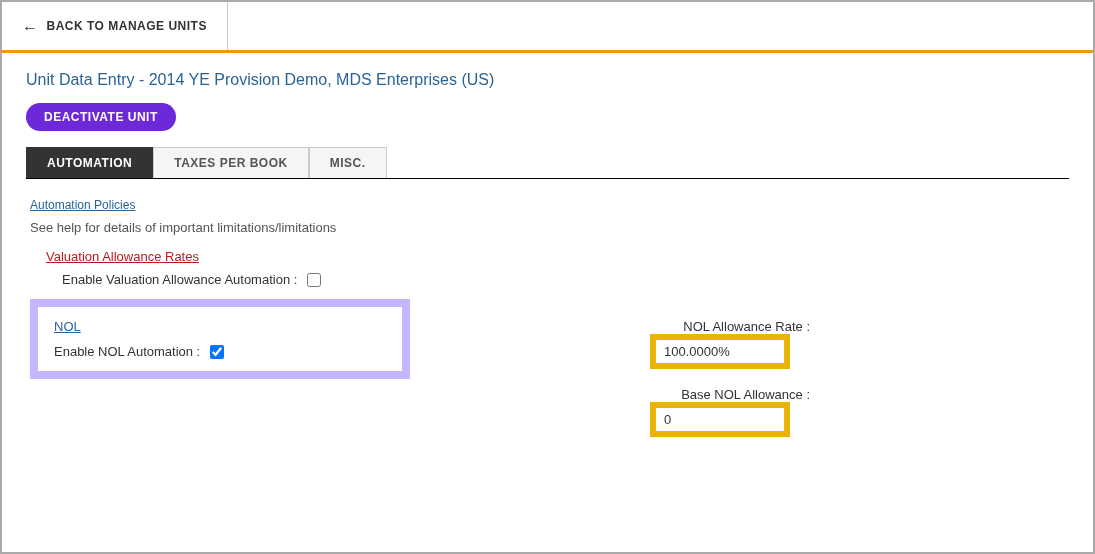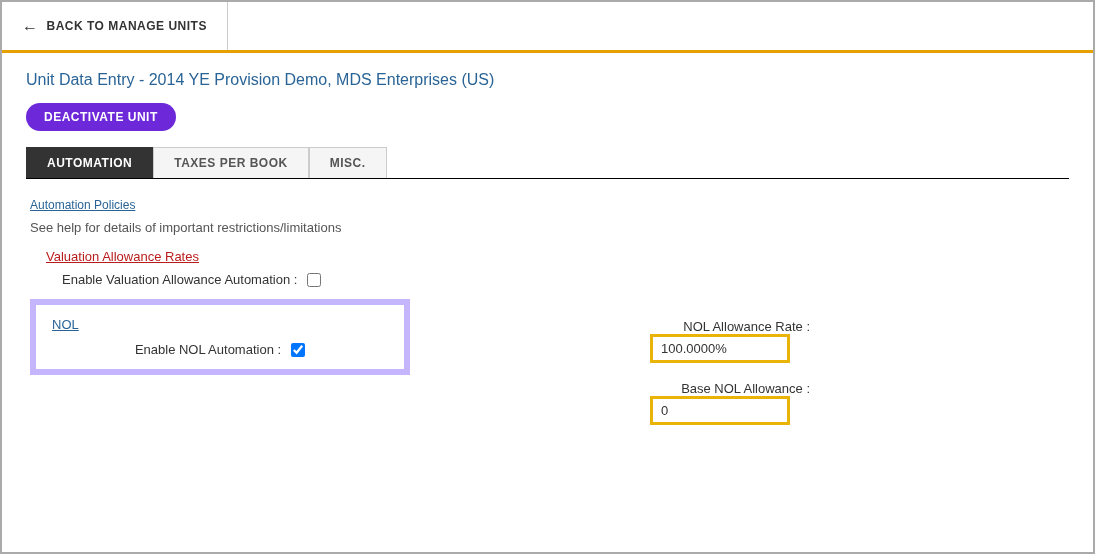--- a/index.html
+++ b/index.html
@@ -130,38 +130,37 @@
       color: #333;
       margin-right: 10px;
     }
     .checkbox-input {
       width: 14px;
       height: 14px;
       cursor: pointer;
     }
     
     .nol-section {
-      border: 6px solid #c4b5fd;
+      border: 8px solid #c4b5fd;
       padding: 12px 16px;
       display: inline-block;
       min-width: 380px;
       margin-bottom: 16px;
     }
     .nol-link {
       color: #2a6496;
       text-decoration: underline;
       cursor: pointer;
       font-size: 13px;
       display: block;
       margin-bottom: 10px;
     }
     .nol-field-row {
       display: flex;
       align-items: center;
-      justify-content: center;
     }
     .nol-field-label {
       font-size: 13px;
       color: #333;
       margin-right: 10px;
     }
     
     .two-col-layout {
       display: flex;
       gap: 40px;
@@ -182,21 +181,21 @@
       gap: 0;
       flex-direction: column;
     }
     .right-field-label {
       font-size: 13px;
       color: #333;
       min-width: 160px;
       text-align: right;
     }
     .right-field-input {
-      border: 3px solid #eab308;
+      border: 6px solid #eab308;
       background: #fff;
       padding: 4px 8px;
       font-size: 13px;
       width: 140px;
       color: #333;
     }
     .right-fields-container {
       display: flex;
       flex-direction: column;
       gap: 18px;
@@ -223,21 +222,21 @@
     
     <div class="tabs">
       <div class="tab active">AUTOMATION</div>
       <div class="tab">TAXES PER BOOK</div>
       <div class="tab">MISC.</div>
     </div>
 
     
     <div class="content-area">
       <a class="automation-policies-link">Automation Policies</a>
-      <p class="help-text">See help for details of important restrictions/limitations</p>
+      <p class="help-text">See help for details of important limitations/limitations</p>
 
       <a class="valuation-link">Valuation Allowance Rates</a>
 
       
       <div class="field-row">
         <span class="field-label">Enable Valuation Allowance Automation :</span>
         <input type="checkbox" class="checkbox-input" style="">
       </div>
 
       

